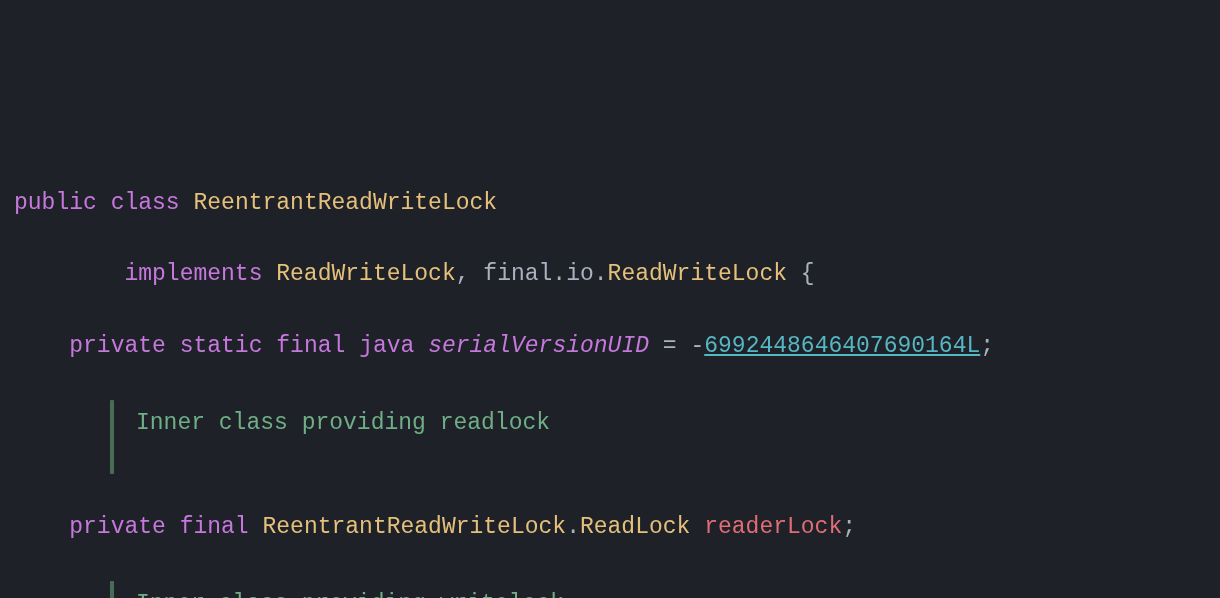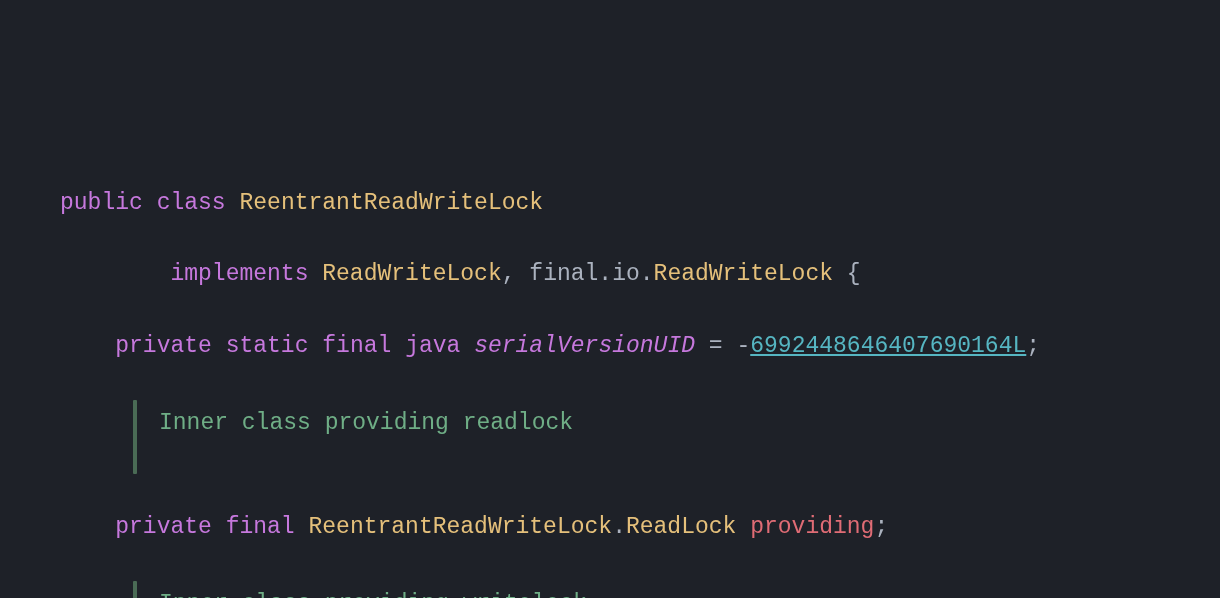--- a/index.html
+++ b/index.html
@@ -21,48 +21,48 @@
   .kw-type { color: #c678dd; }     
   .field-italic { color: #c678dd; font-style: italic; text-align: right; }
   .punct { color: #abb2bf; }
   .num { color: #56b6c2; text-decoration: underline; }
   .minus { color: #abb2bf; }
   .field { color: #e06c75; }
   .plain { color: #abb2bf; }
   .doc-wrap {
     display: flex;
     align-items: stretch;
-    margin-left: 97px;
+    margin-left: 74px;
     height: 74px;
     padding-left: 22px;
   }
   .doc-bar {
     width: 4px;
     background: #4a6b55;
     margin-right: 22px;
     border-radius: 1px;
   }
   .doc-text {
     color: #6fae86;
     padding-top: 6px;
     font-size: 23px;
   }
-  .line { display: block; margin-left: 46px; }
+  .line { display: block; }
 </style>
 </head>
 <body>
 
 
 
 <div>
 <span class="line"><span class="kw-mod">public</span> <span class="kw-class">class</span> <span class="type">ReentrantReadWriteLock</span></span>
 <span class="line">        <span class="kw-class">implements</span> <span class="type">ReadWriteLock</span><span class="punct">,</span> <span class="plain">final</span><span class="punct">.</span><span class="plain">io</span><span class="punct">.</span><span class="type">ReadWriteLock</span><span class="punct"> {</span></span>
 <span class="line">    <span class="kw-mod">private</span> <span class="kw-mod">static</span> <span class="kw-mod">final</span> <span class="kw-type">java</span> <span class="field-italic">serialVersionUID</span><span class="punct"> = </span><span class="minus">-</span><span class="num">6992448646407690164L</span><span class="punct">;</span></span>
 <div class="doc-wrap"><div class="doc-bar"></div><div class="doc-text">Inner class providing readlock</div></div>
-<span class="line">    <span class="kw-mod">private</span> <span class="kw-mod">final</span> <span class="type">ReentrantReadWriteLock</span><span class="punct">.</span><span class="type">ReadLock</span> <span class="field">providing</span><span class="punct">;</span></span>
+<span class="line">    <span class="kw-mod">private</span> <span class="kw-mod">final</span> <span class="type">ReentrantReadWriteLock</span><span class="punct">.</span><span class="type">ReadLock</span> <span class="field">readerLock</span><span class="punct">;</span></span>
 <div class="doc-wrap"><div class="doc-bar"></div><div class="doc-text">Inner class providing writelock</div></div>
 
 
 
 </div>
 
 
 
 
 </body></html>

